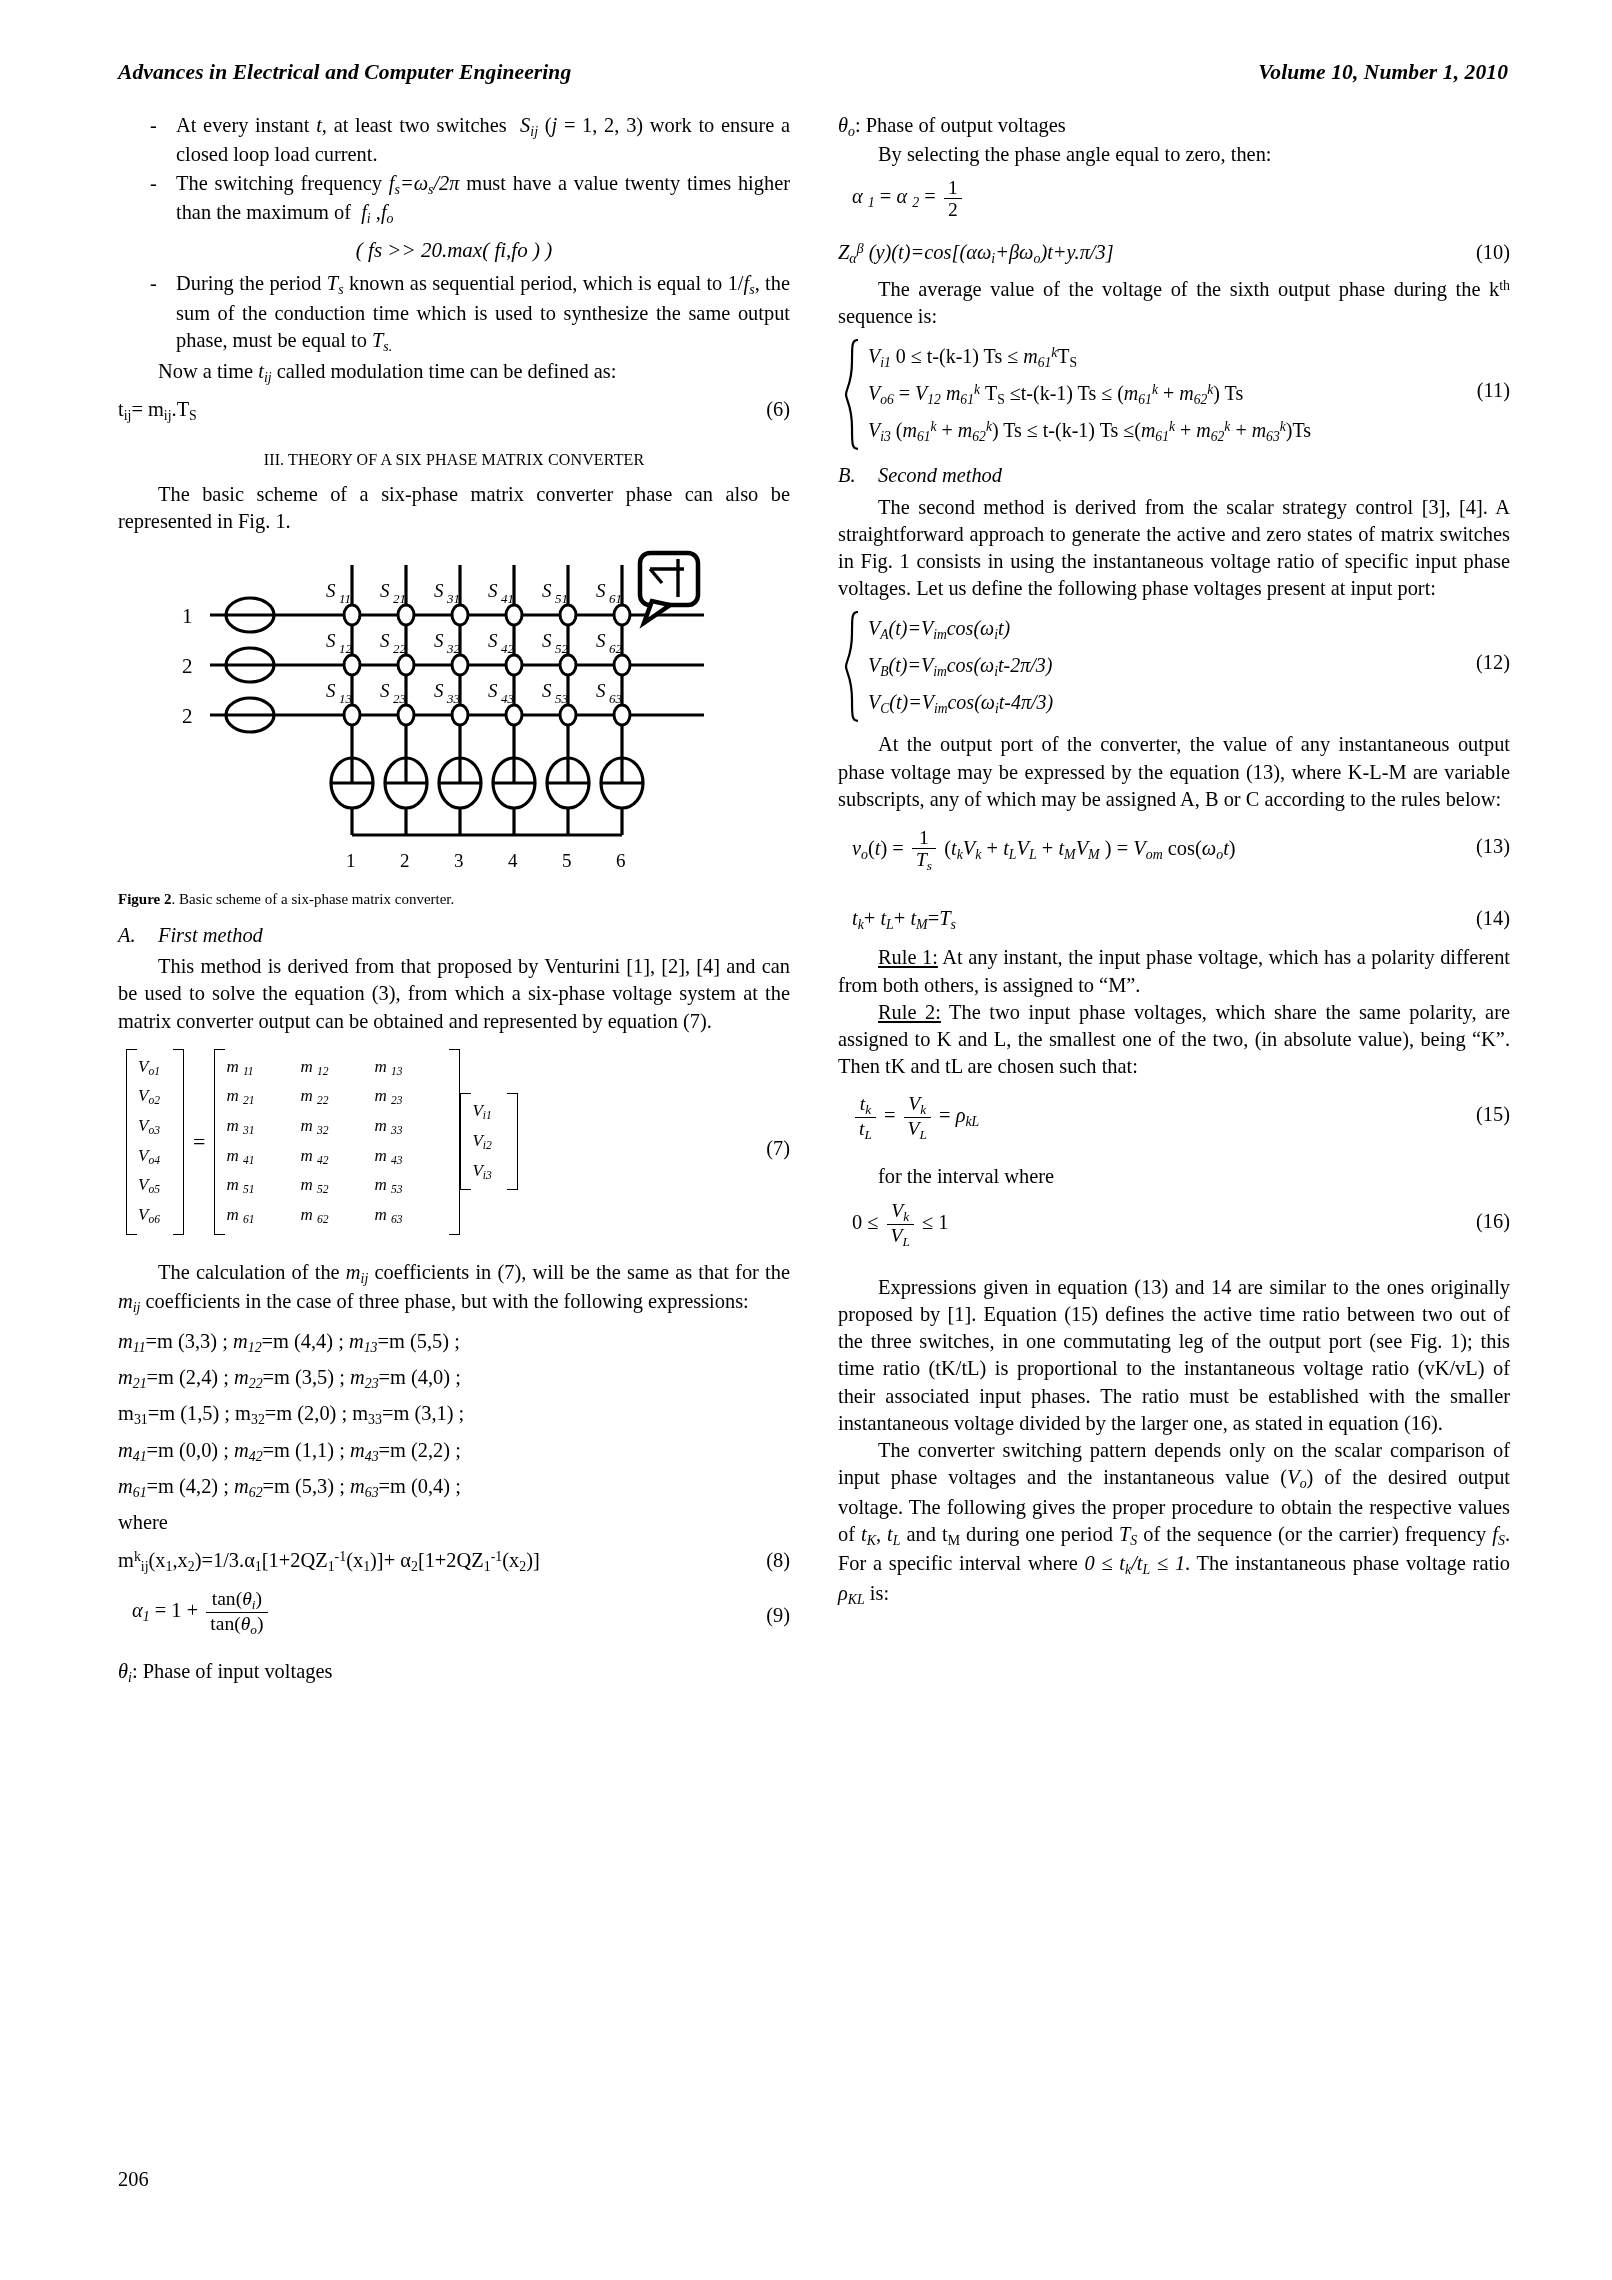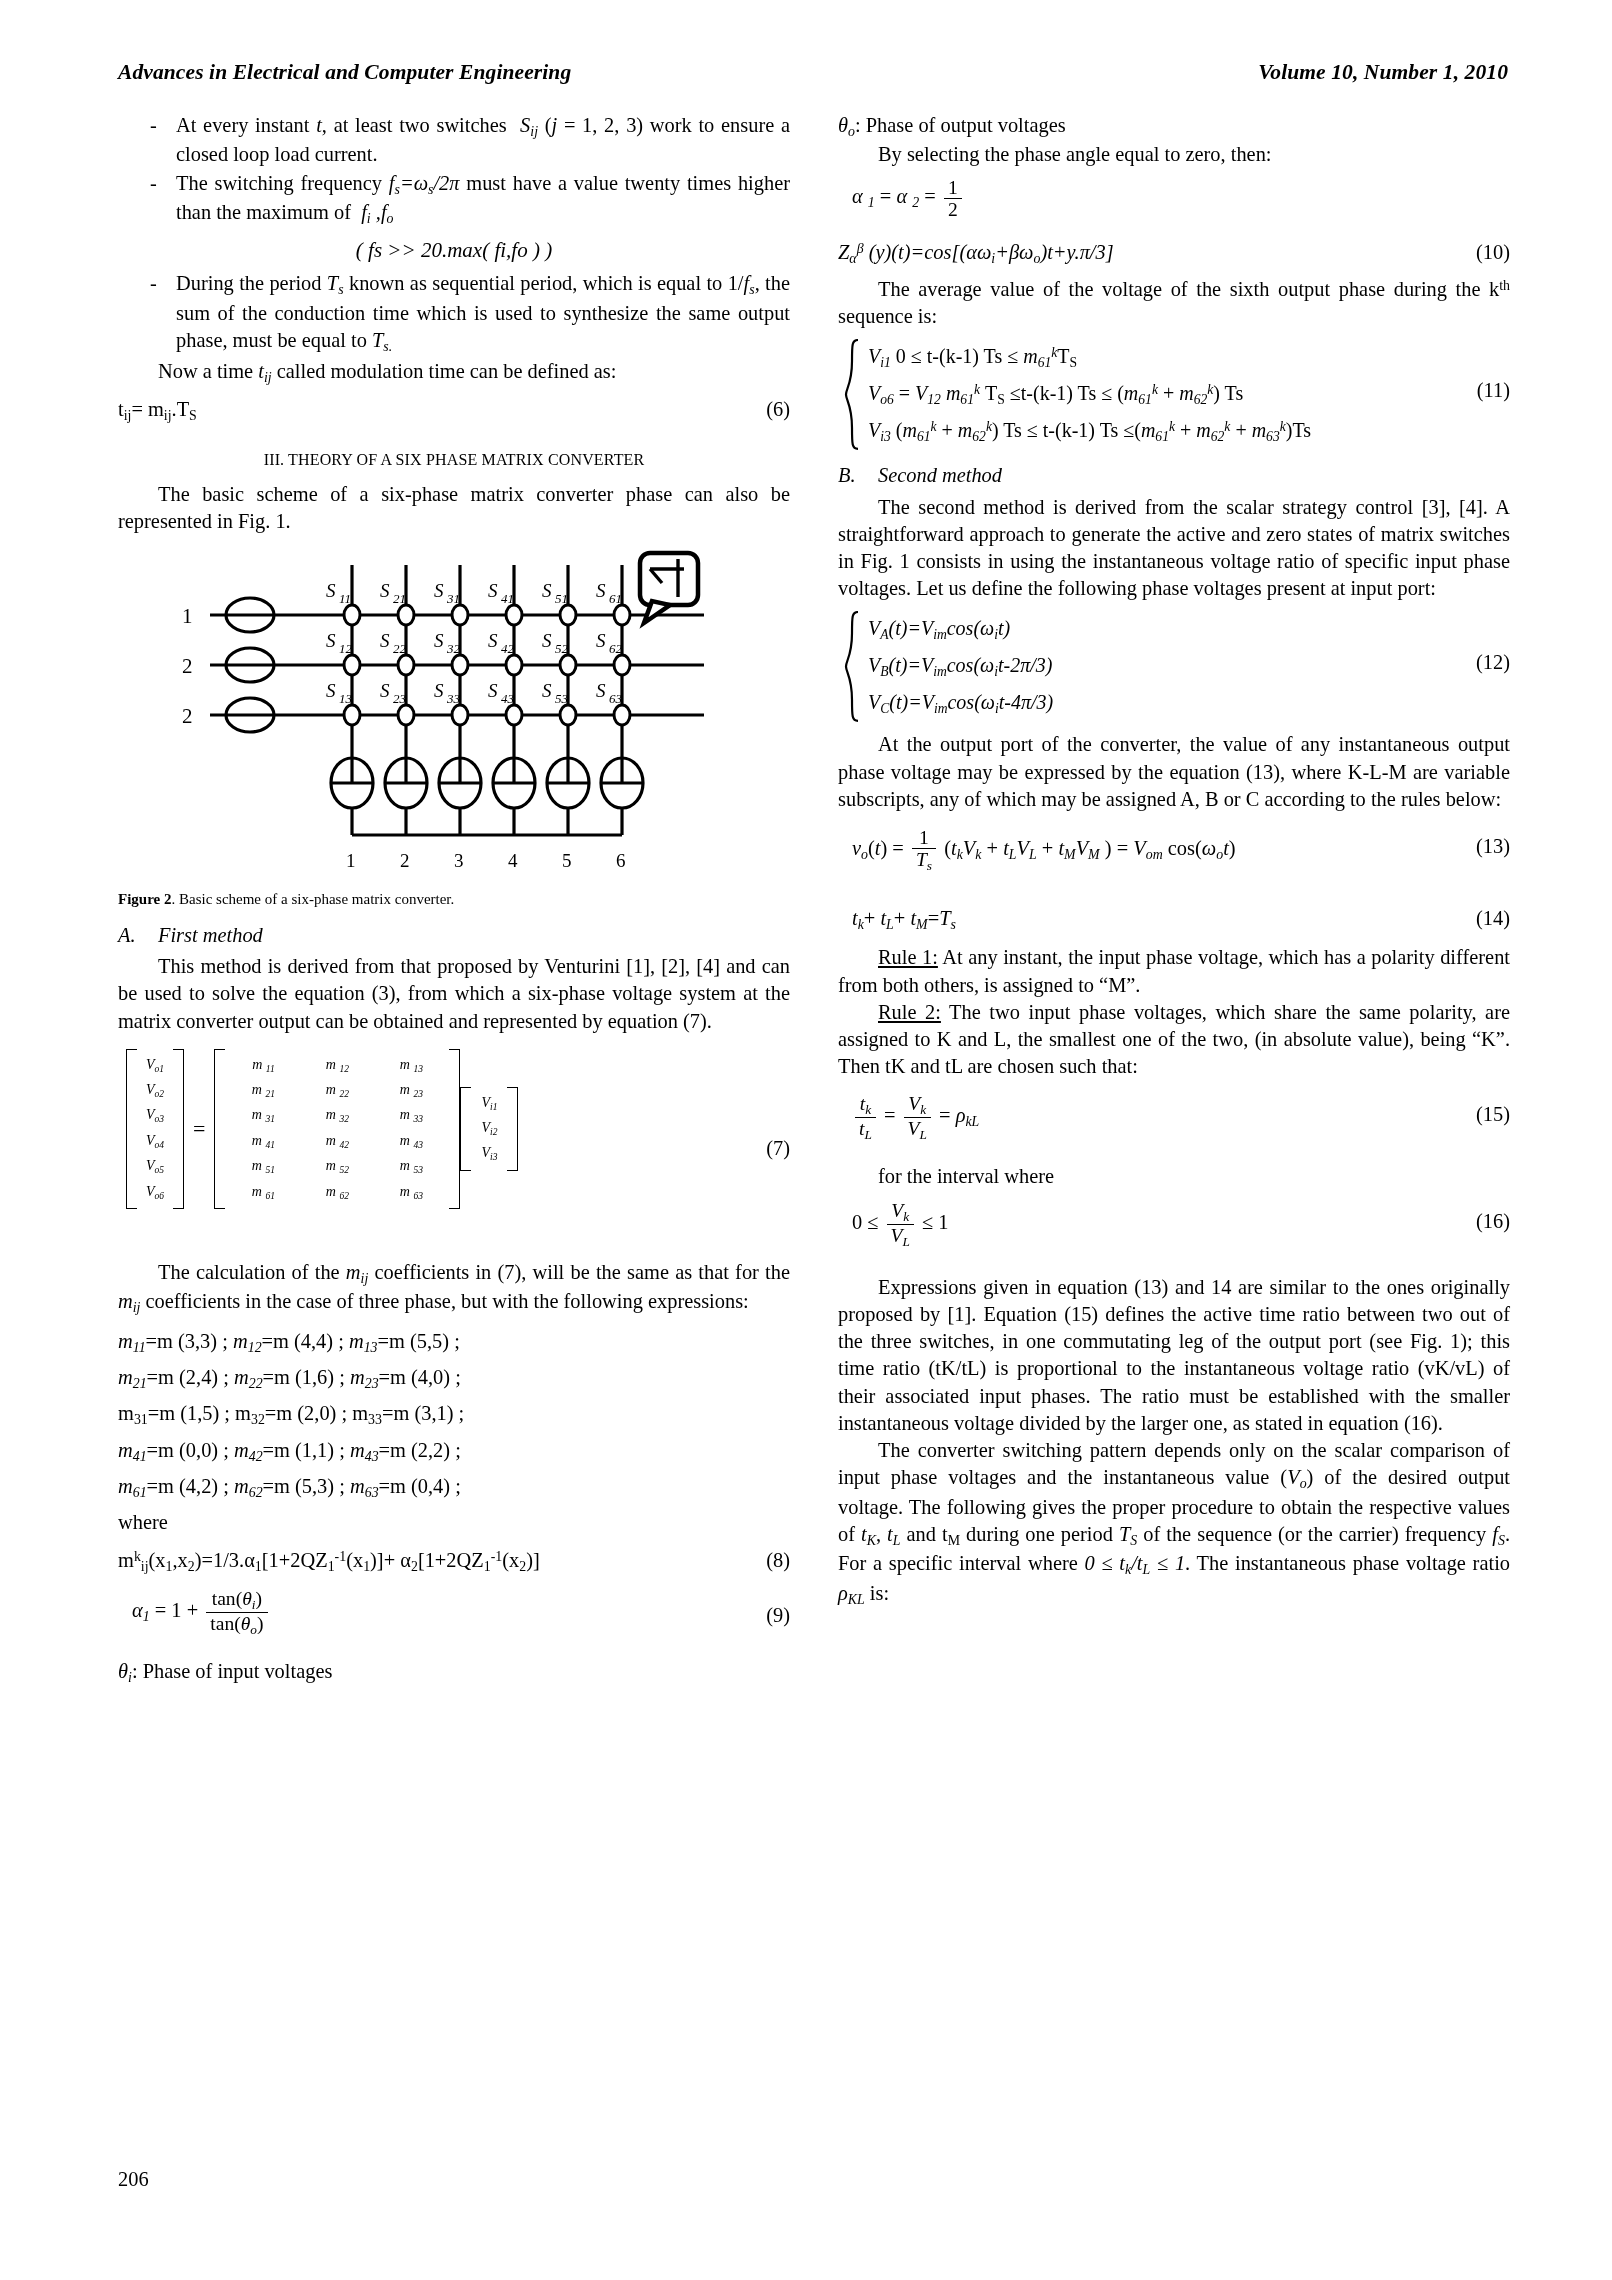--- a/index.html
+++ b/index.html
@@ -140,23 +140,22 @@
     top: 0; bottom: 0;
     width: 10px;
     border-top: 1.6px solid #000;
     border-bottom: 1.6px solid #000;
   }
   .brk::before { left: 0; border-left: 1.6px solid #000; }
   .brk::after { right: 0; border-right: 1.6px solid #000; }
   .mcol { display: flex; flex-direction: column; }
   .mcell {
     font-style: italic;
-    font-size: 14px;
+    font-size: 17px;
     padding: 3px 0;
-    text-align: center;
     min-width: 34px;
   }
   .mgrid { display: grid; grid-template-columns: repeat(3, 74px); }
   .eqsign { padding: 0 9px; font-style: normal; font-size: 22px; }
 
   
   .sys {
     position: relative;
     display: flex;
     align-items: stretch;
@@ -417,21 +416,21 @@
             </span>
           </span>
           <span class="eqnum" style="top:86px;">(7)</span>
         </div>
       </div>
 
       <p class="para">The calculation of the <i>m<sub>ij</sub></i> coefficients in (7), will be the same as that for the <i>m<sub>ij</sub></i> coefficients in the case of three phase, but with the following expressions:</p>
 
       <div style="margin-top:10px;">
         <div class="eqline" style="margin:7px 0;"><i>m<sub>11</sub></i><span class="up">=m (3,3) ; </span><i>m<sub>12</sub></i><span class="up">=m (4,4) ; </span><i>m<sub>13</sub></i><span class="up">=m (5,5) ;</span></div>
-        <div class="eqline" style="margin:7px 0;"><i>m<sub>21</sub></i><span class="up">=m (2,4) ; </span><i>m<sub>22</sub></i><span class="up">=m (1,6) ; </span><i>m<sub>23</sub></i><span class="up">=m (4,0) ;</span></div>
+        <div class="eqline" style="margin:7px 0;"><i>m<sub>21</sub></i><span class="up">=m (2,4) ; </span><i>m<sub>22</sub></i><span class="up">=m (3,5) ; </span><i>m<sub>23</sub></i><span class="up">=m (4,0) ;</span></div>
         <div class="eqline" style="margin:7px 0; font-style:normal;">m<sub>31</sub>=m (1,5) ; m<sub>32</sub>=m (2,0) ; m<sub>33</sub>=m (3,1) ;</div>
         <div class="eqline" style="margin:7px 0;"><i>m<sub>41</sub></i><span class="up">=m (0,0) ; </span><i>m<sub>42</sub></i><span class="up">=m (1,1) ; </span><i>m<sub>43</sub></i><span class="up">=m (2,2) ;</span></div>
         <div class="eqline" style="margin:7px 0;"><i>m<sub>61</sub></i><span class="up">=m (4,2) ; </span><i>m<sub>62</sub></i><span class="up">=m (5,3) ; </span><i>m<sub>63</sub></i><span class="up">=m (0,4) ;</span></div>
       </div>
 
       <p class="tight" style="margin-top:6px;">where</p>
 
       <div class="eqline" style="font-style:normal; margin-top:10px;">
         <span>m<sup>k</sup><sub>ij</sub>(x<sub>1</sub>,x<sub>2</sub>)=1/3.α<sub>1</sub>[1+2QZ<sub>1</sub><sup>-1</sup>(x<sub>1</sub>)]+ α<sub>2</sub>[1+2QZ<sub>1</sub><sup>-1</sup>(x<sub>2</sub>)]</span>
         <span class="eqnum">(8)</span>

